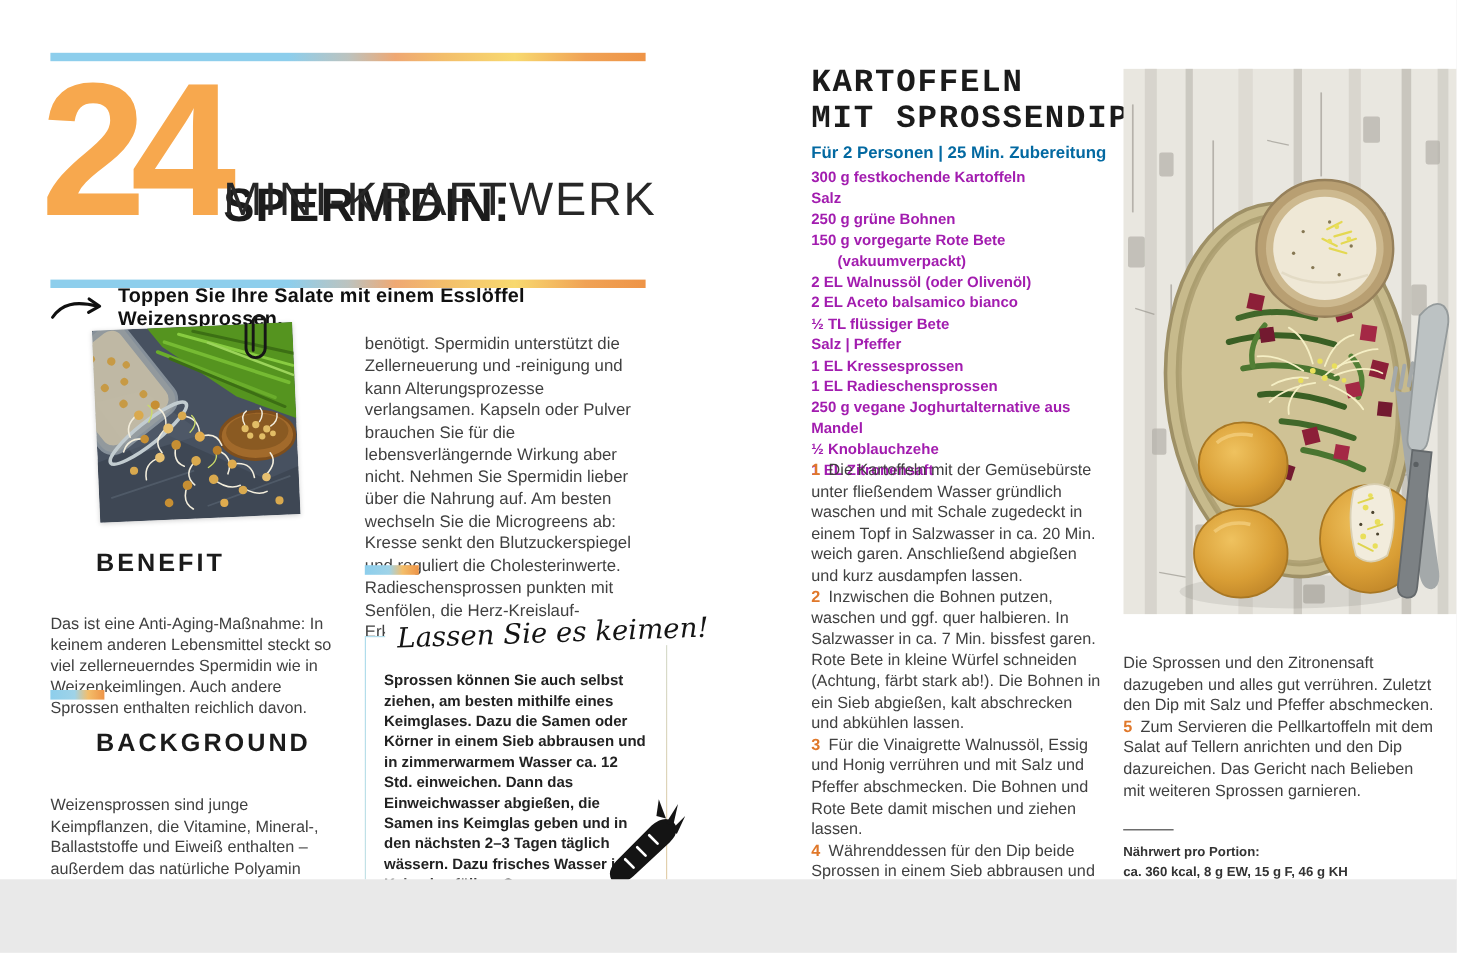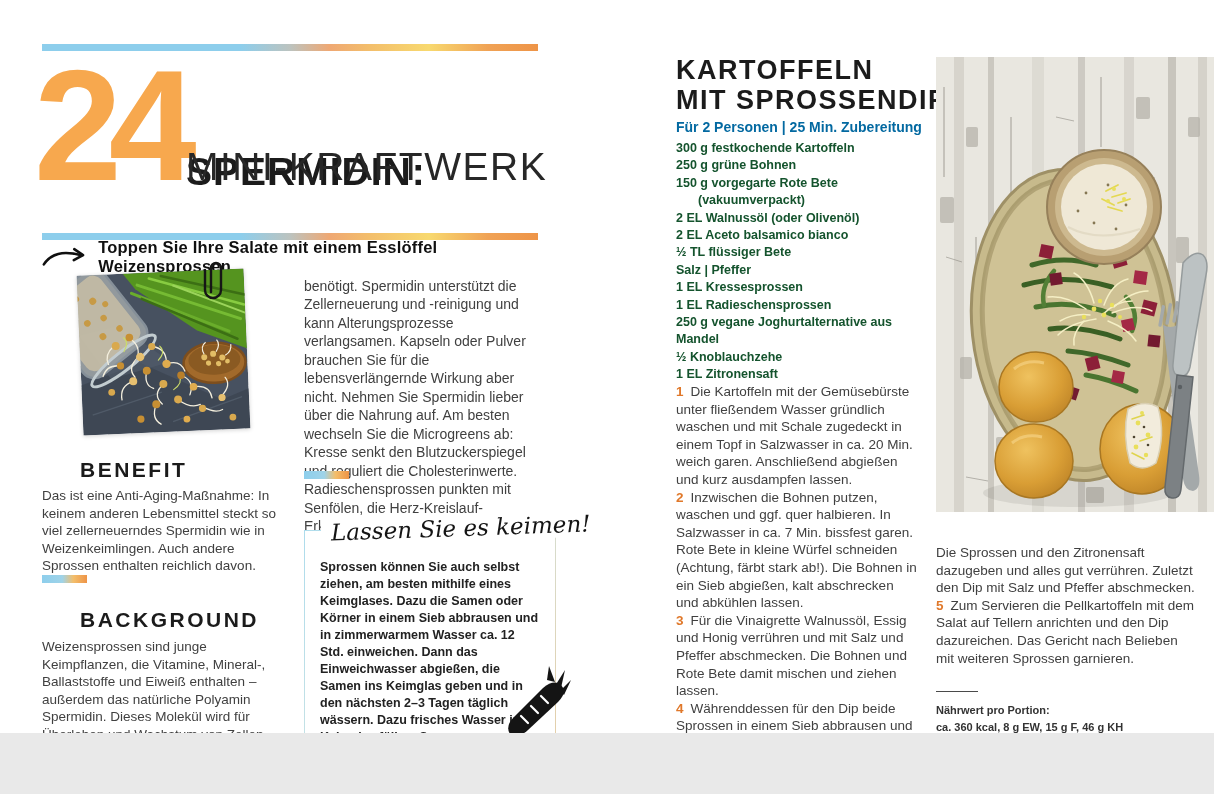--- a/index.html
+++ b/index.html
@@ -26,38 +26,38 @@
     font-size:158px; font-weight:800; line-height:0.78; color:#f7a84e;
     letter-spacing:-13px;
   }
   .title-bold { font-size:39px; font-weight:800; color:#1b1b1b; letter-spacing:1px; line-height:1.0;margin-top:45px; }
   .title-light { font-size:39px; font-weight:400; color:#272727; letter-spacing:1.5px; line-height:1.0; }
 
   .tagline { display:flex; align-items:center; gap:12px;margin-top:44px; }
   .tagline span { font-size:16.5px; font-weight:700; color:#101010; letter-spacing:0.2px; }
 
   .col-head { font-size:21px; font-weight:800; color:#1b1b1b; letter-spacing:2.5px;margin-left:38px; }
-  .body-text { font-size:13.5px; line-height:1.3; color:#404040; }
+  .body-text { font-size:13.5px; line-height:1.3; color:#404040;margin-top:24px; }
   .mid-text  { font-size:14px;   line-height:1.32; color:#404040; }
 
   .tip-box {
     width:252px; min-height:192px;
     border:1.5px solid; border-image: linear-gradient(120deg,#aedcec 0%,#cfe4e2 45%,#e7cba0 100%) 1;
     padding:28px 14px 14px 15px;
   }
   .tip-heading {
     font-family:"DejaVu Serif", serif; font-style:italic; font-weight:400;
     font-size:23px; color:#141414; background:#ffffff; padding:0 10px;
     transform:rotate(-2deg); white-space:nowrap;
   }
   .tip-text { font-size:12.5px; font-weight:700; line-height:1.36; color:#222222; }
 
   .recipe-title { font-size:27px; font-weight:800; color:#1b1b1b; letter-spacing:1.5px; line-height:1.12; }
   .recipe-meta  { font-size:14px; font-weight:700; color:#0369a1; }
-  .ing-row { font-size:12.5px; font-weight:700; color:#14532d; line-height:17.4px; }
+  .ing-row { font-size:12.5px; font-weight:700; color:#a21caf; line-height:17.4px; }
   .ing-row.indent { padding-left:22px; }
 
   .step { font-size:13.5px; line-height:17.6px; color:#404040; }
   .stepnum { font-weight:700; color:#e0782a; margin-right:7px; }
 
   .nut-divider { width:42px; border-top:1.5px solid #4a4a4a; }
   .nut-text { font-size:11px; font-weight:700; color:#333; line-height:1.5; }
 
   .footer-num { font-size:15px; font-weight:800; color:#1b1b1b; letter-spacing:1.5px; }
   .footer-label { font-size:11.5px; font-weight:800; color:#1b1b1b; letter-spacing:3px; }
@@ -218,29 +218,30 @@
         </g>
       </g>
     </svg>
 
     <div class="abs footer-num" style="left:42px; top:749px;margin-top:16px;">54</div>
     <div class="abs footer-label" style="left:78px; top:752px;">GESUND ESSEN</div>
   </div>
 
   <div>
 
-    <div class="abs recipe-title" style="left:676px; top:55px;">
+    <div class="abs recipe-title" style="left:676px; top:55px;font-family:Liberation Mono, monospace;">
       <div>KARTOFFELN</div>
       <div>MIT SPROSSENDIP</div>
     </div>
 
     <div class="abs recipe-meta" style="left:676px; top:119px;">Für 2 Personen | 25 Min. Zubereitung</div>
 
     <div class="abs" style="left:676px; top:140px; width:242px;">
       <div class="ing-row">300 g festkochende Kartoffeln</div>
+      <div class="ing-row">Salz</div>
       <div class="ing-row">250 g grüne Bohnen</div>
       <div class="ing-row">150 g vorgegarte Rote Bete</div>
       <div class="ing-row indent">(vakuumverpackt)</div>
       <div class="ing-row">2 EL Walnussöl (oder Olivenöl)</div>
       <div class="ing-row">2 EL Aceto balsamico bianco</div>
       <div class="ing-row">½ TL flüssiger Bete</div>
       <div class="ing-row">Salz | Pfeffer</div>
       <div class="ing-row">1 EL Kressesprossen</div>
       <div class="ing-row">1 EL Radieschensprossen</div>
       <div class="ing-row">250 g vegane Joghurtalternative aus Mandel</div>

